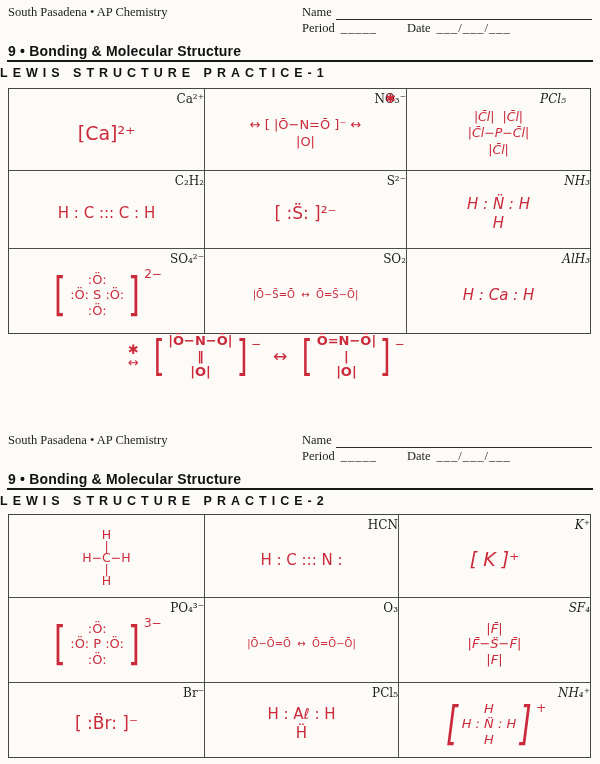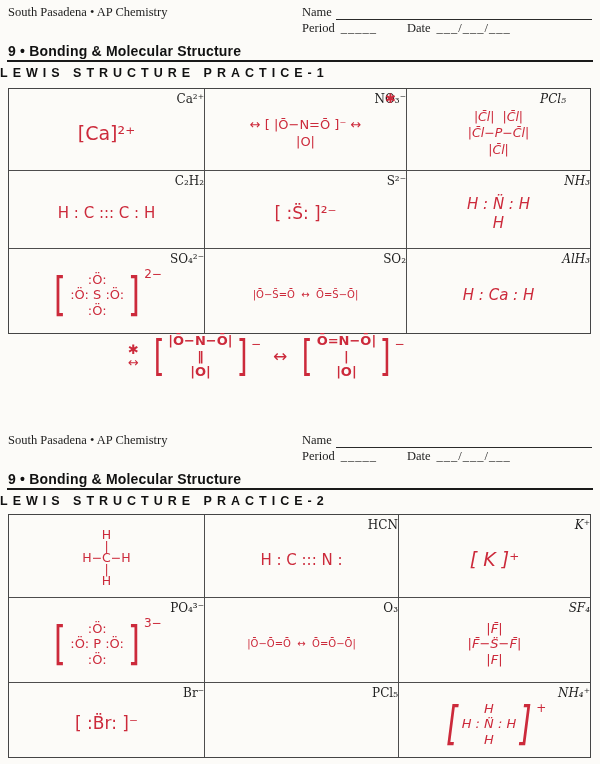--- a/index.html
+++ b/index.html
@@ -209,20 +209,22 @@
         <div class="answer a-sf4">|F̄|
 |F̄−S̈−F̄|
 |F|</div>
       </div>
       <div class="cell">
         <div class="formula">Br⁻</div>
         <div class="answer a-s2">[ :B̈r: ]⁻</div>
       </div>
       <div class="cell">
         <div class="formula">PCl₅</div>
+        <div class="answer">H : Aℓ : H
+Ḧ</div>
       </div>
       <div class="cell">
         <div class="formula">NH₄⁺</div>
         <div class="answer bgroup">
           <span class="bbr">[</span>
           <span class="bbody">H
 H : N̈ : H
 H</span>
           <span class="bbr">]</span>
           <span class="bcharge">+</span>

